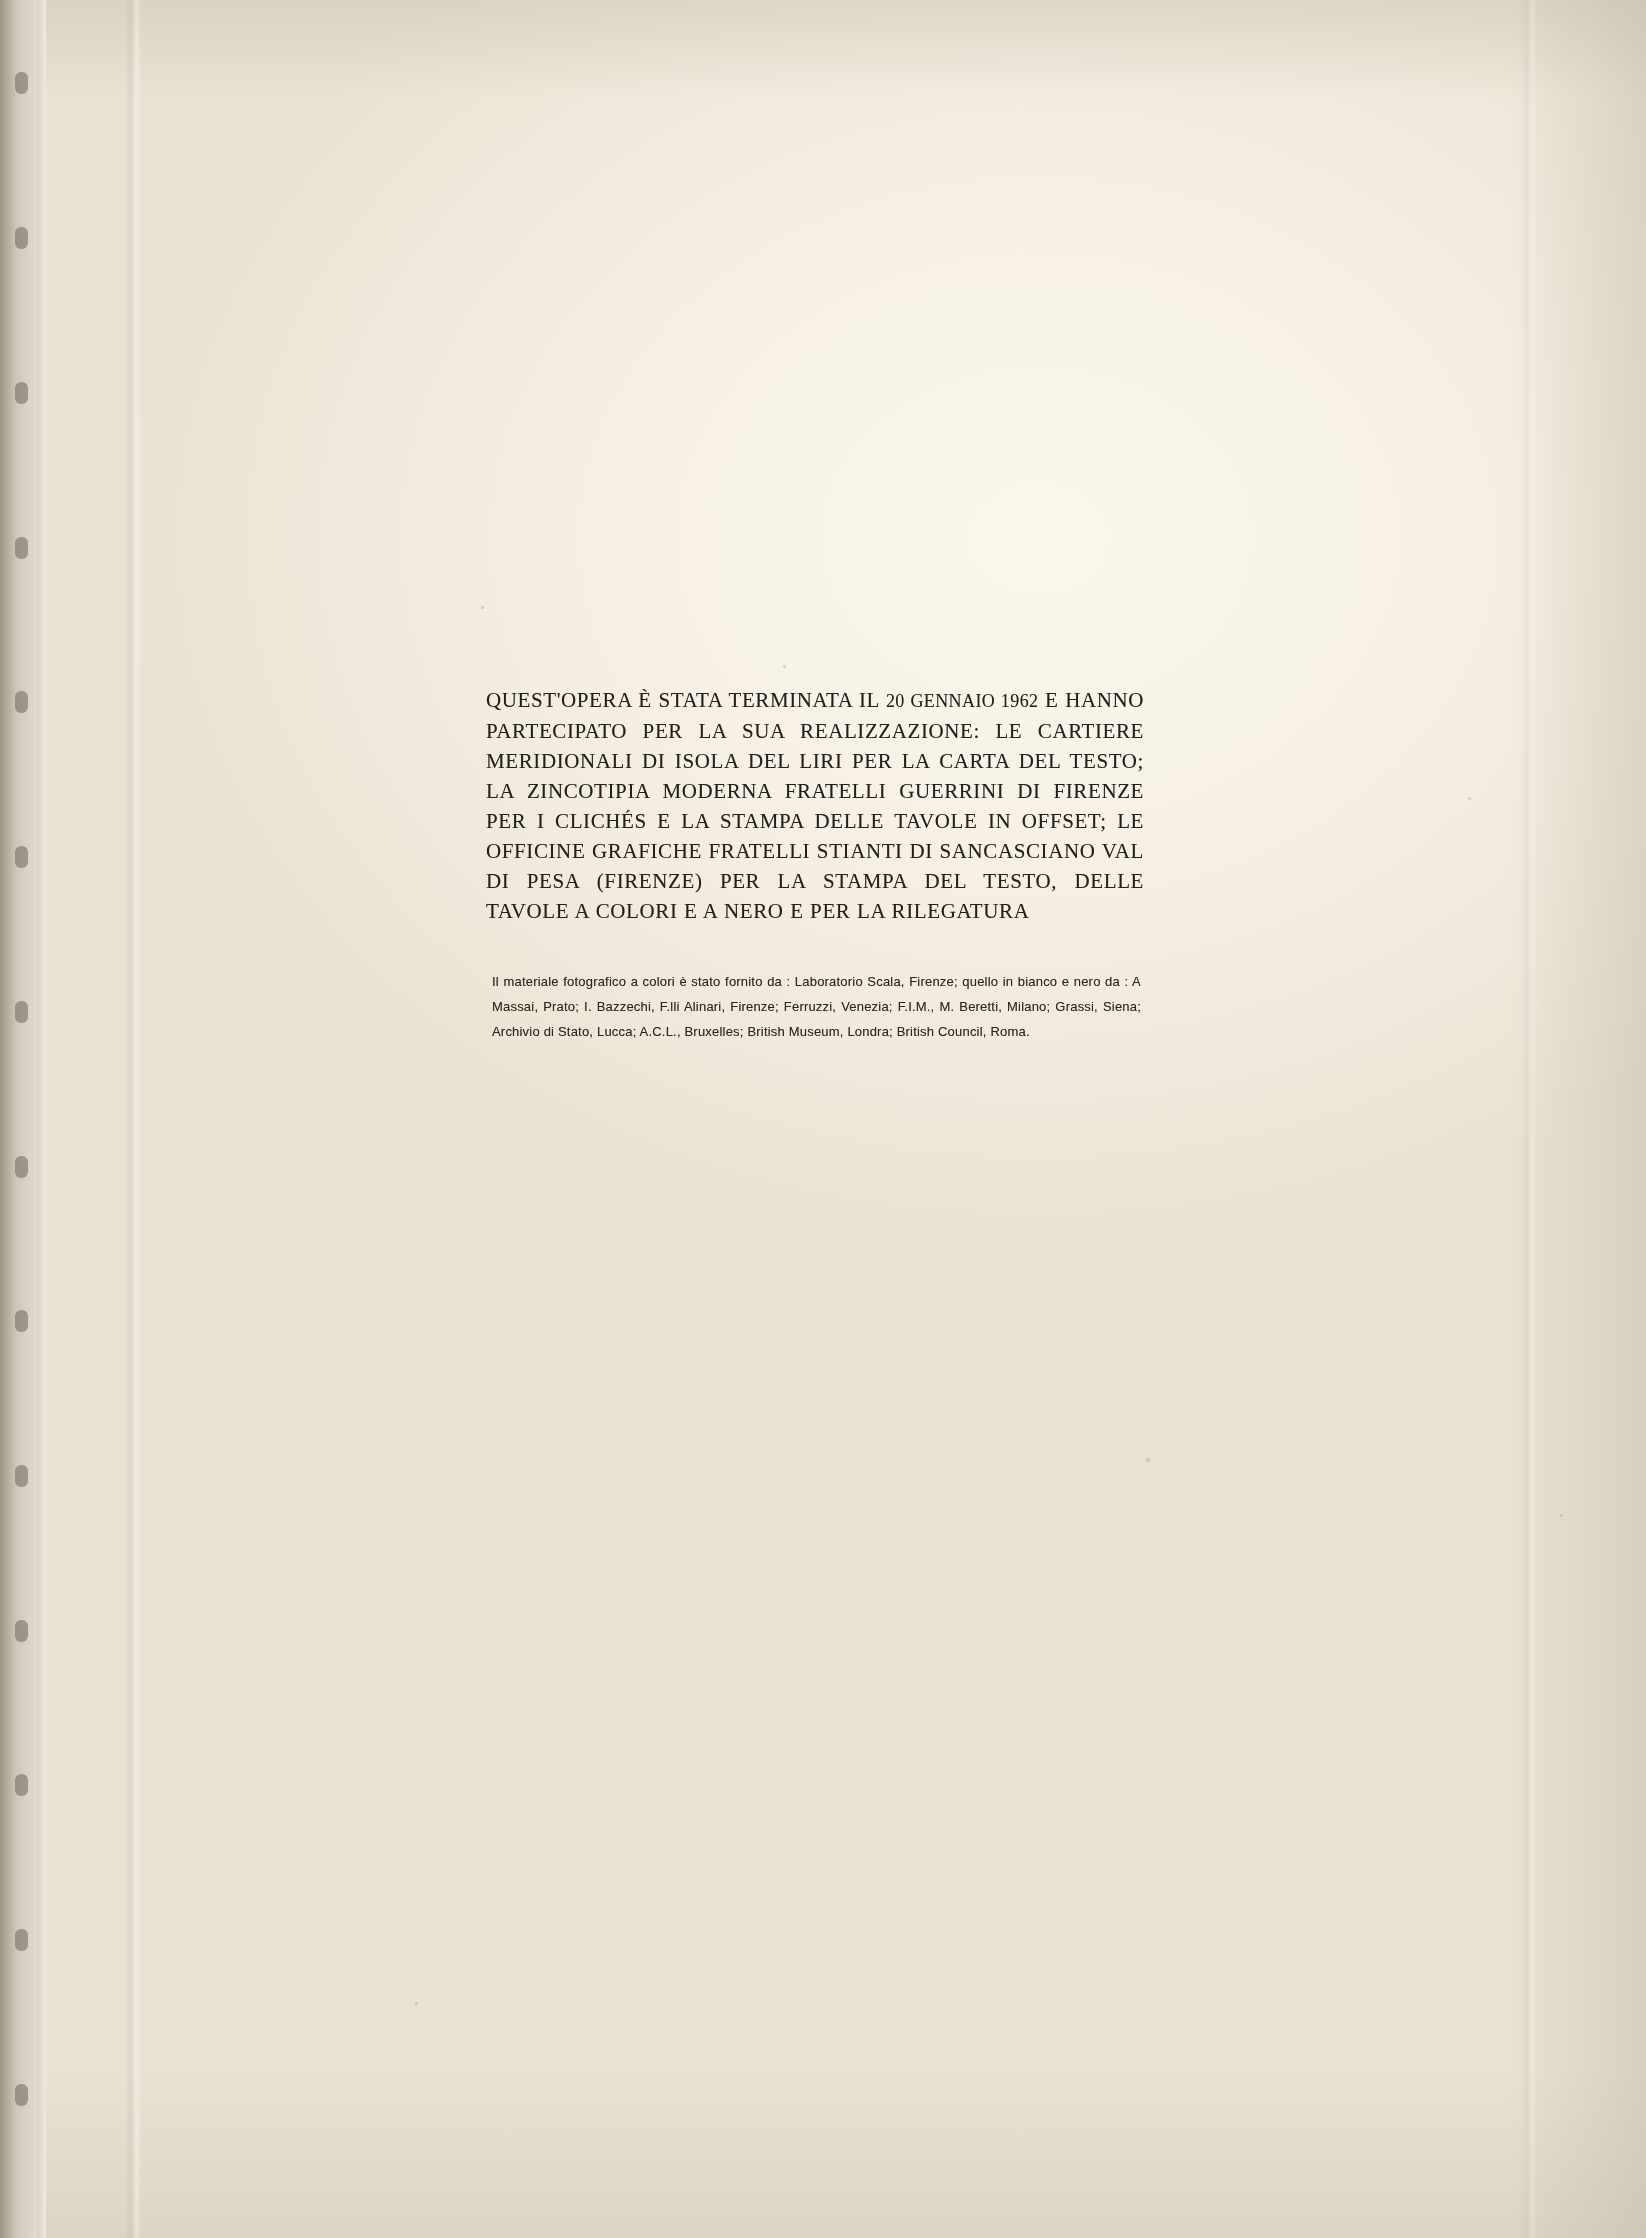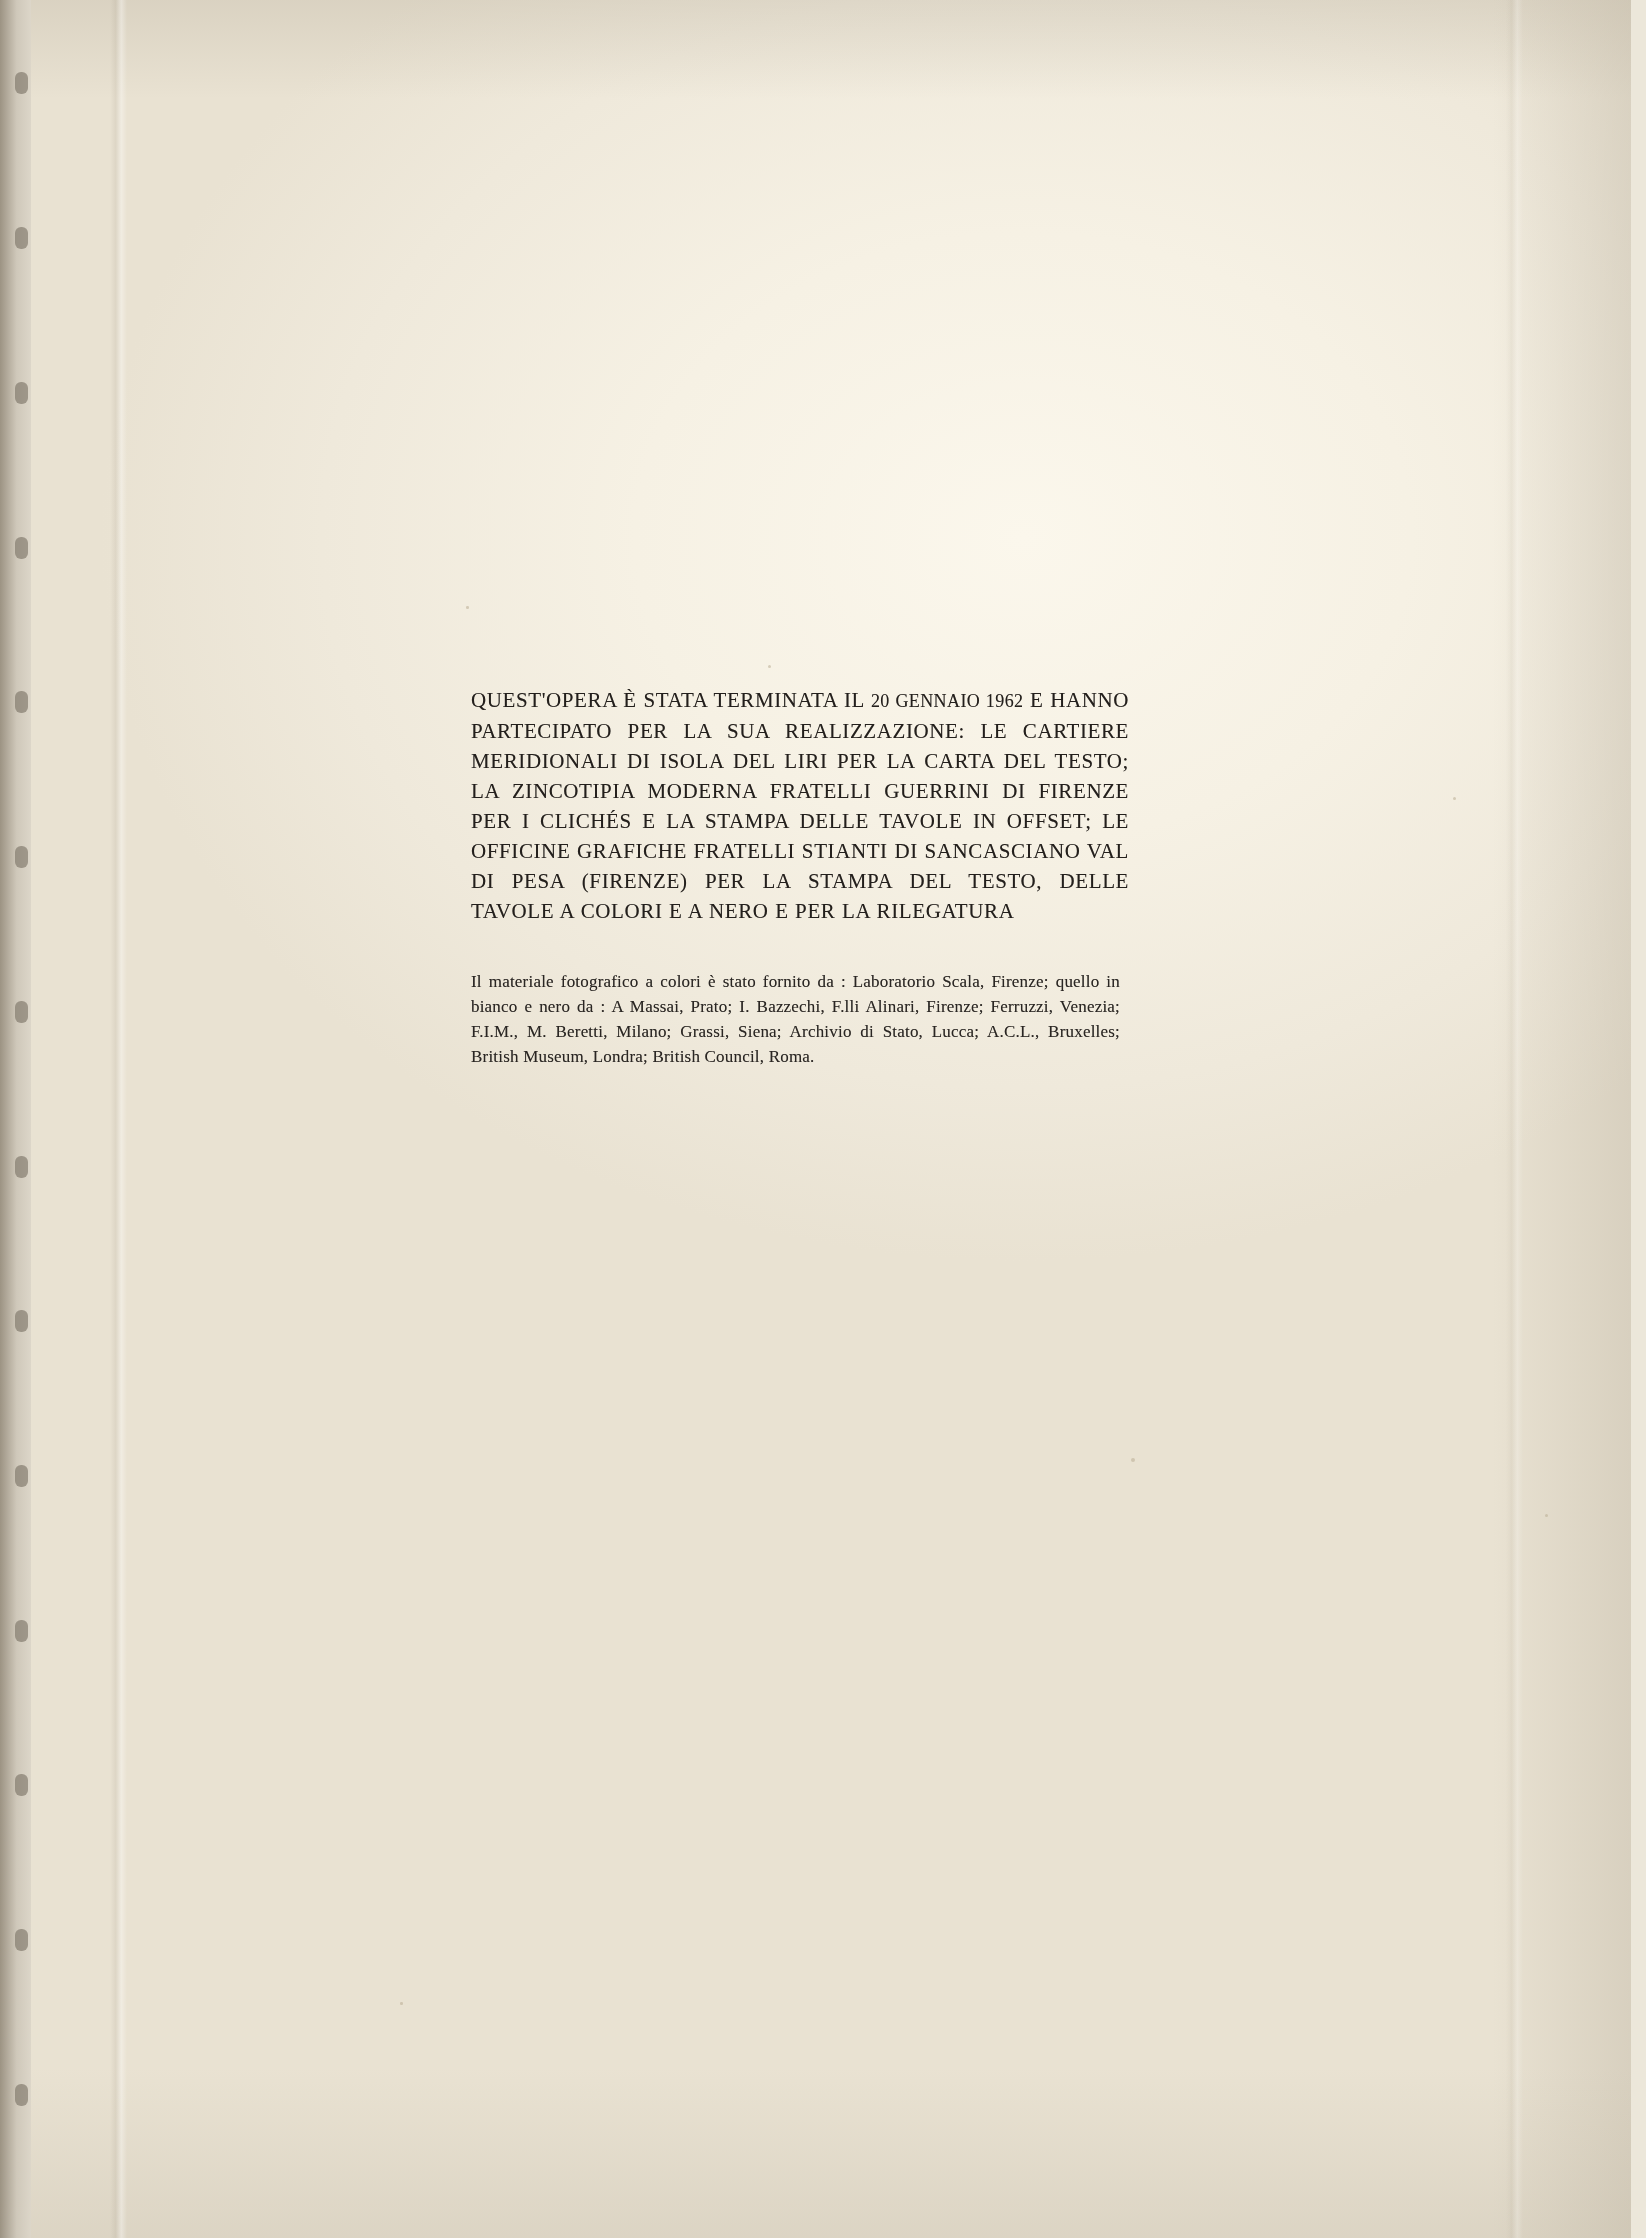--- a/index.html
+++ b/index.html
@@ -48,21 +48,21 @@
     height: 22.4px;
     border-radius: 6px;
     background: #6f675a;
     opacity: .55;
     filter: blur(0.4px);
   }
 
   
   .paper {
     position: absolute;
-    left: 31px;
+    left: 46px;
     top: 0;
     width: 1600px;
     height: 2239px;
     background:
       radial-gradient(922px 724px at 62% 24%, #fbf7ec 0%, #f6f1e4 42%, #efe9db 76%, #e9e2d2 100%);
   }
   .paper-shade-right {
     position: absolute;
     right: 0;
     top: 0;
@@ -121,28 +121,29 @@
     margin: 0;
     word-spacing: 0.7px;
   }
   .colophon-main .date {
     font-size: 18px;
     letter-spacing: 0.4px;
   }
 
   .credits {
     margin-top: 43px;
-    font-family: Liberation Serif, serif;
-    font-size: 17px;
+    font-family: Liberation Sans, sans-serif;
+    font-size: 13px;
     line-height: 25px;
     letter-spacing: 0.2px;
     color: #2a2623;
     text-align: justify;
     text-align-last: left;
     width: 649px;
+    margin-left: 6px;
   }
 
   
   .colophon-main, .credits {
     text-shadow: 0 0 0.4px rgba(35,31,28,0.35);
   }
 </style>
 </head>
 <body>
 

